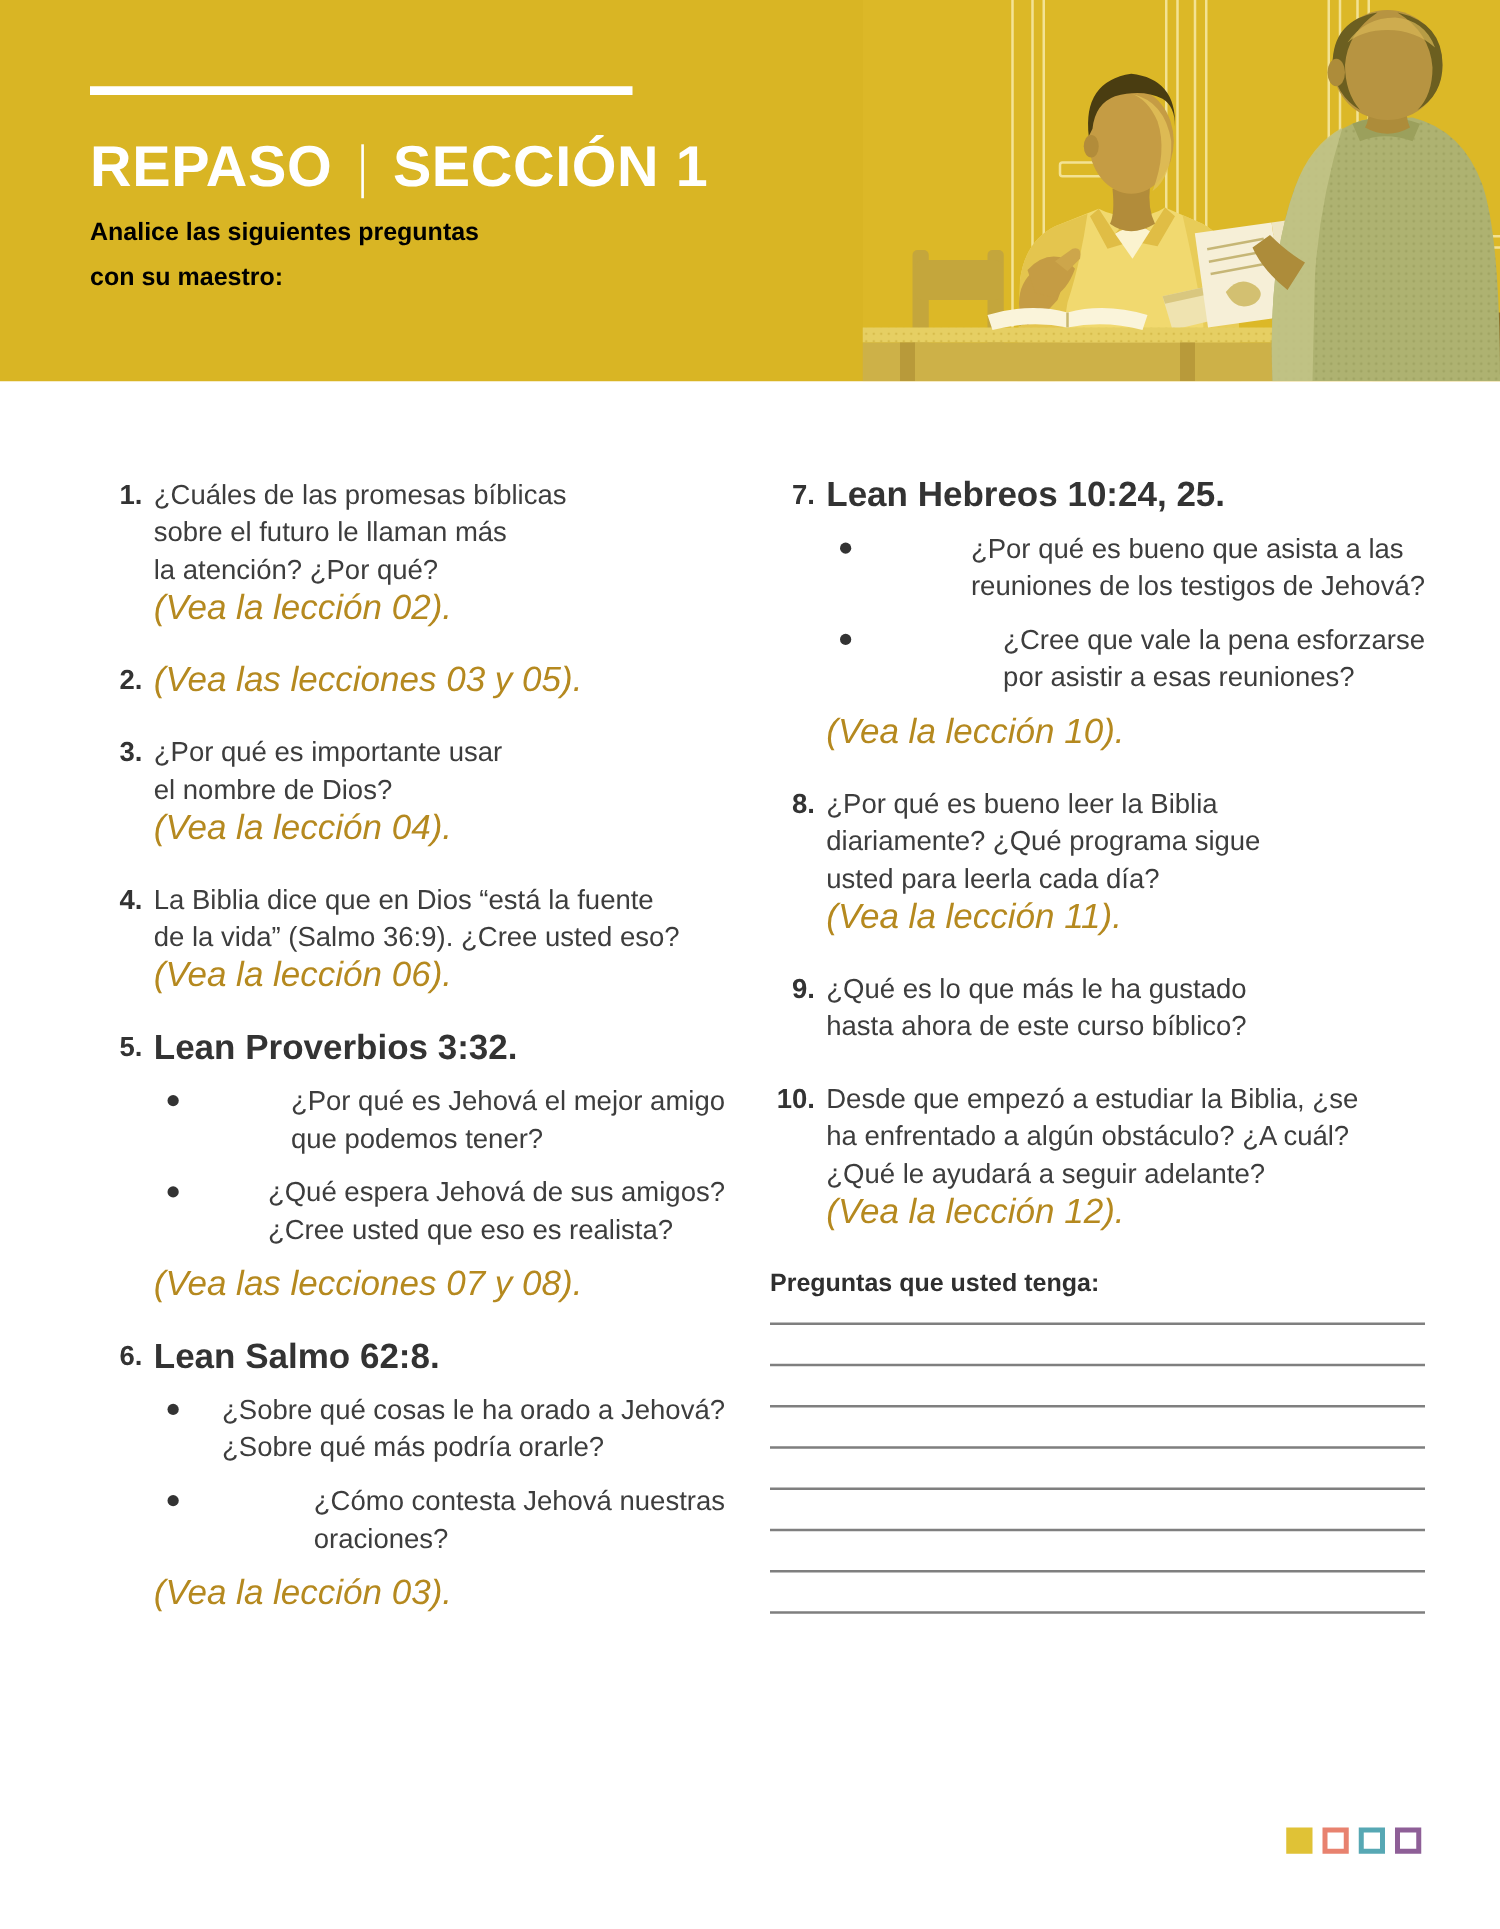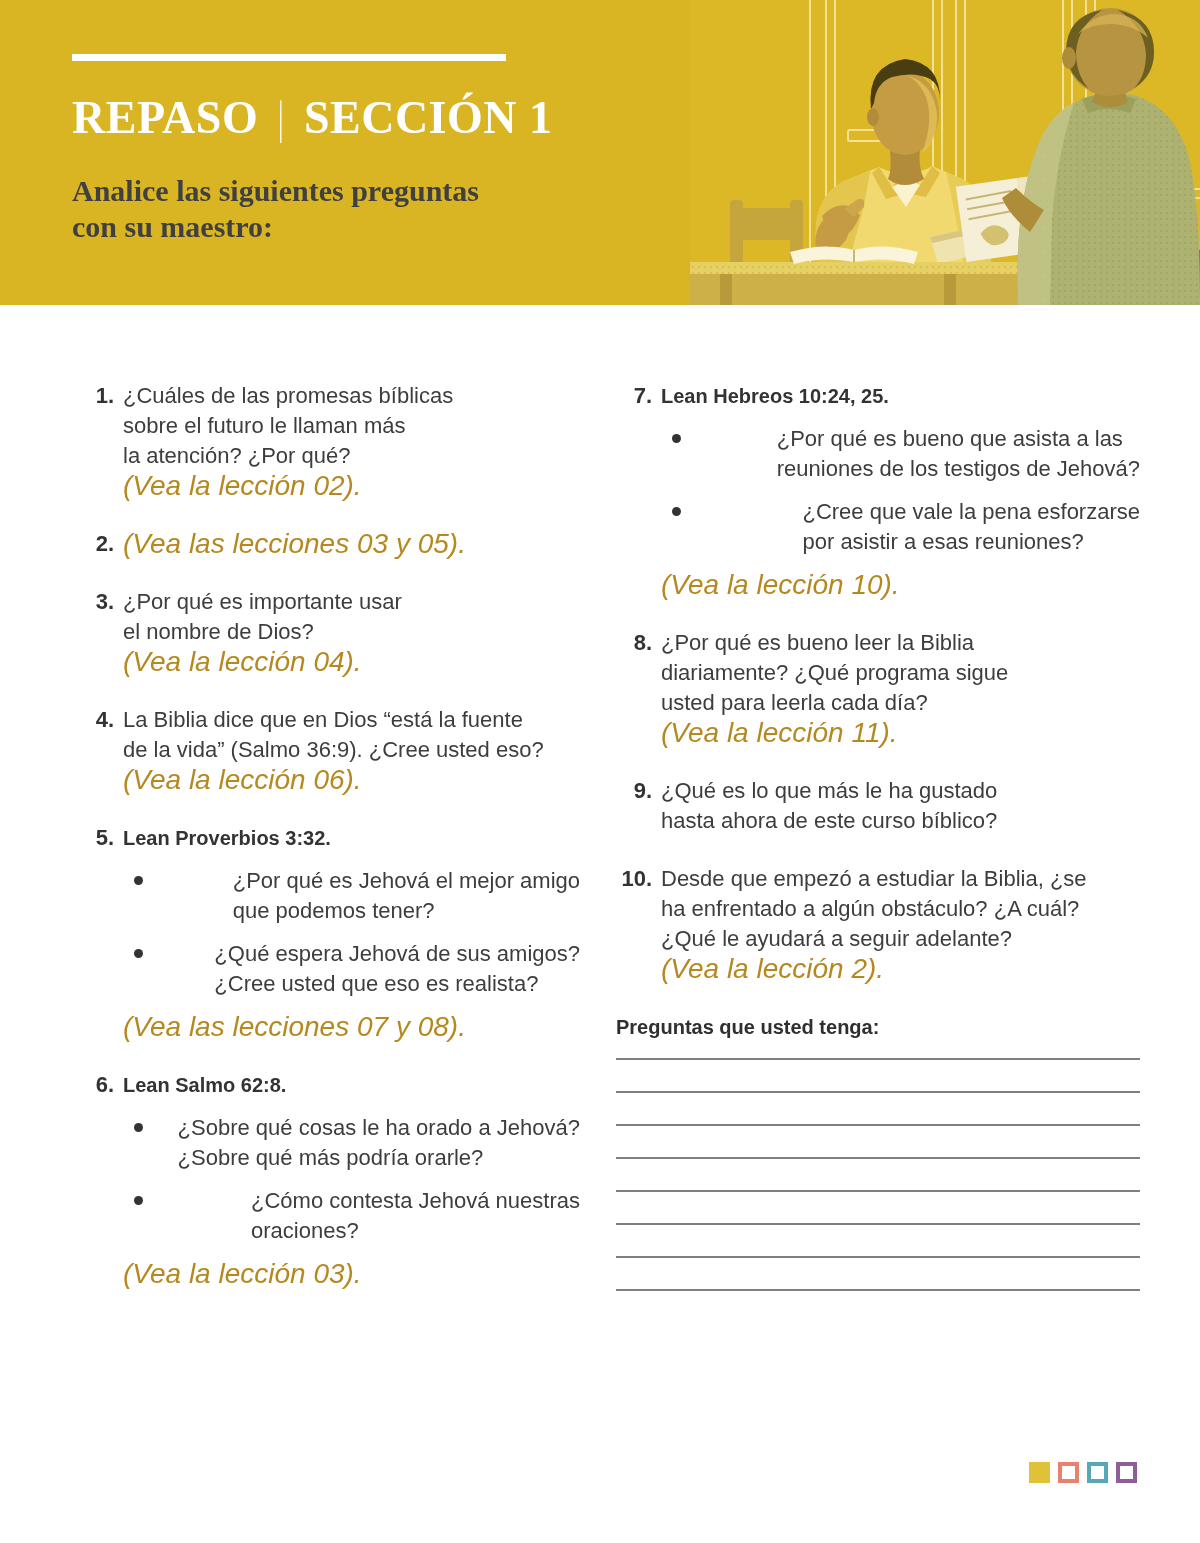--- a/index.html
+++ b/index.html
@@ -9,35 +9,35 @@
     --rule:#7f7f7f;
   }
   *{margin:0;padding:0;box-sizing:border-box;}
   html,body{background:#ffffff;}
   body{font-family:"Liberation Sans","DejaVu Sans",sans-serif;color:var(--body);}
   .page{position:relative;width:1200px;height:1543px;background:#ffffff;overflow:hidden;}
 
   
   .hero{position:relative;width:1200px;height:305px;background:var(--accent);overflow:hidden;}
   .hero-illustration{position:absolute;top:0;right:0;width:510px;height:305px;display:block;}
-  .hero-text{position:absolute;left:72px;top:54px;z-index:2;font-family:Liberation Serif, serif;}
+  .hero-text{position:absolute;left:72px;top:69px;z-index:2;}
   .hero-bar{width:434px;height:7px;background:#ffffff;}
   .hero-title{display:flex;align-items:center;gap:16px;margin-top:34px;
     font-size:46px;font-weight:700;letter-spacing:.5px;color:#ffffff;line-height:1;}
   .hero-title .pipe{font-weight:100;font-size:46px;transform:scaleX(.55);margin:0 2px;}
-  .hero-sub{margin-top:32px;font-size:30px;font-weight:700;line-height:36px;color:#404040;white-space:pre-line;}
+  .hero-sub{margin-top:12px;font-size:20px;font-weight:700;line-height:36px;color:#000000;white-space:pre-line;}
 
   
   .content{display:grid;grid-template-columns:502px 524px;column-gap:36px;
     padding:76px 60px 0 78px;}
   .q{display:flex;margin-bottom:28px;}
   .q-num{flex:none;width:36px;text-align:right;margin-right:9px;
     font-size:22px;line-height:30px;font-weight:700;color:#333333;}
   .q-body{flex:1;min-width:0;}
-  .q-lead{font-size:20px;line-height:30px;font-weight:700;color:#333333;white-space:pre-line;}
+  .q-lead{font-size:28px;line-height:30px;font-weight:700;color:#333333;white-space:pre-line;}
   .q-text{font-size:22px;line-height:30px;color:var(--body);white-space:pre-line;}
   .q-bullets{list-style:none;margin:13px 0 0 0;}
   .q-bullet{display:flex;margin-bottom:13px;justify-content:space-between;}
   .q-bullet .dot{flex:none;width:9px;height:9px;border-radius:50%;background:#333333;margin:10px 15px 0 11px;}
   .q-bullet .b-text{font-size:22px;line-height:30px;color:var(--body);white-space:pre-line;}
   .q-ref{font-size:28px;line-height:30px;font-style:italic;color:var(--ref);white-space:pre-line;}
 
   
   .notes{margin-top:6px;}
   .notes-heading{font-size:20px;line-height:30px;font-weight:700;color:#2f2f2f;}
@@ -274,21 +274,21 @@
               <div class="q-text">¿Qué es lo que más le ha gustado
 hasta ahora de este curso bíblico?</div>
             </div>
           </div>
           <div class="q">
             <div class="q-num">10.</div>
             <div class="q-body">
               <div class="q-text">Desde que empezó a estudiar la Biblia, ¿se
 ha enfrentado a algún obstáculo? ¿A cuál?
 ¿Qué le ayudará a seguir adelante?</div>
-              <div class="q-ref">(Vea la lección 2).</div>
+              <div class="q-ref">(Vea la lección 12).</div>
             </div>
           </div>
         </div>
       <div class="notes">
         <div class="notes-heading">Preguntas que usted tenga:</div>
         <div class="notes-lines" id="notes-lines">
             <div class="note-line"></div>
             <div class="note-line"></div>
             <div class="note-line"></div>
             <div class="note-line"></div>

